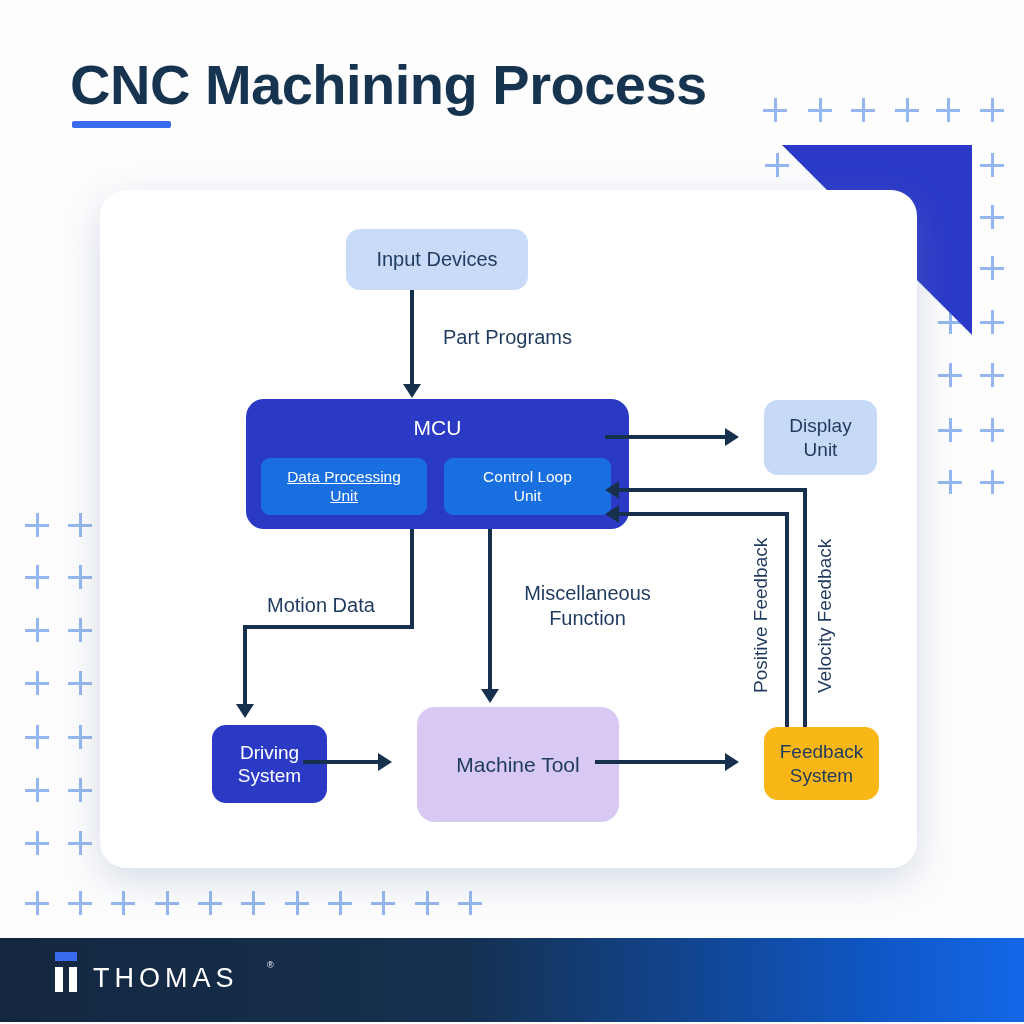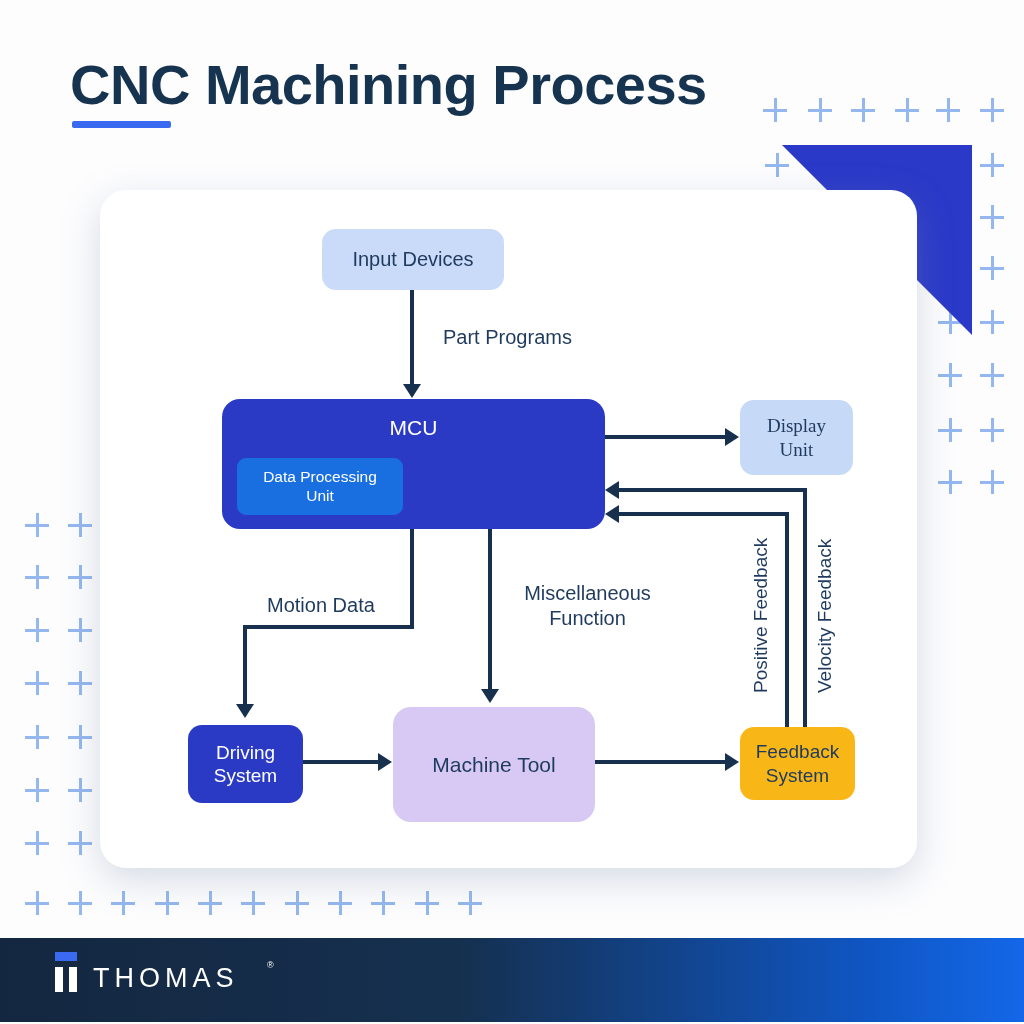--- a/index.html
+++ b/index.html
@@ -22,32 +22,32 @@
   .plus::after{content:""; position:absolute; left:10.5px; top:0; width:3px; height:24px; background:#93b7ee;}
   .corner-triangle{position:absolute; left:782px; top:145px; width:190px; height:190px;
     background:#2a39c8; clip-path:polygon(0 0,100% 0,100% 100%); z-index:2;}
 
   
   .card{position:absolute; left:100px; top:190px; width:817px; height:678px; background:#ffffff;
     border-radius:26px; box-shadow:0 12px 38px rgba(120,140,170,.30); z-index:3;}
 
   
   .node{position:absolute; display:flex; align-items:center; justify-content:center; z-index:4;
-    font-size:20px; color:var(--label);}
+    font-size:20px; color:var(--label);margin-left:24px;}
   .node span{display:block; text-align:center; line-height:1.22;}
   .n-input{left:322px; top:229px; width:182px; height:61px; background:#c9dbf8; border-radius:14px;}
   .n-mcu{left:222px; top:399px; width:383px; height:130px; background:#2b3ac5; border-radius:18px;
     align-items:flex-start; color:#ffffff; font-size:21px;}
   .n-mcu span{margin-top:16px;}
   .n-sub{background:#1a6fe0; border-radius:9px; color:#ffffff; font-size:15.5px;}
   .n-dpu{left:237px; top:458px; width:166px; height:57px;}
-  .n-dpu span{width:125px;}
+  .n-dpu span{width:125px;text-decoration:underline;}
   .n-clu{left:420px; top:458px; width:167px; height:57px;}
   .n-clu span{width:112px;}
-  .n-display{left:740px; top:400px; width:113px; height:75px; background:#c6d9f6; border-radius:14px; font-size:19px;font-family:Liberation Serif, serif;}
+  .n-display{left:740px; top:400px; width:113px; height:75px; background:#c6d9f6; border-radius:14px; font-size:19px;}
   .n-display span{width:70px;}
   .n-driving{left:188px; top:725px; width:115px; height:78px; background:#2b3ac5; border-radius:14px;
     color:#ffffff; font-size:19px;}
   .n-driving span{width:72px;}
   .n-machine{left:393px; top:707px; width:202px; height:115px; background:#d7c9f3; border-radius:18px; font-size:21px;}
   .n-feedback{left:740px; top:727px; width:115px; height:73px; background:#f9b717; border-radius:14px; font-size:19px;}
   .n-feedback span{width:84px;}
 
   
   .seg{position:absolute; background:var(--conn); z-index:4;}
@@ -131,20 +131,23 @@
   <div class="node n-input">
     <span>Input Devices</span>
   </div>
 
   <div class="node n-mcu">
     <span>MCU</span>
   </div>
   <div class="node n-sub n-dpu">
     <span>Data Processing Unit</span>
   </div>
+  <div class="node n-sub n-clu">
+    <span>Control Loop Unit</span>
+  </div>
 
   <div class="node n-display">
     <span>Display Unit</span>
   </div>
 
   <div class="node n-machine">
     <span>Machine Tool</span>
   </div>
   <div class="node n-driving">
     <span>Driving System</span>

